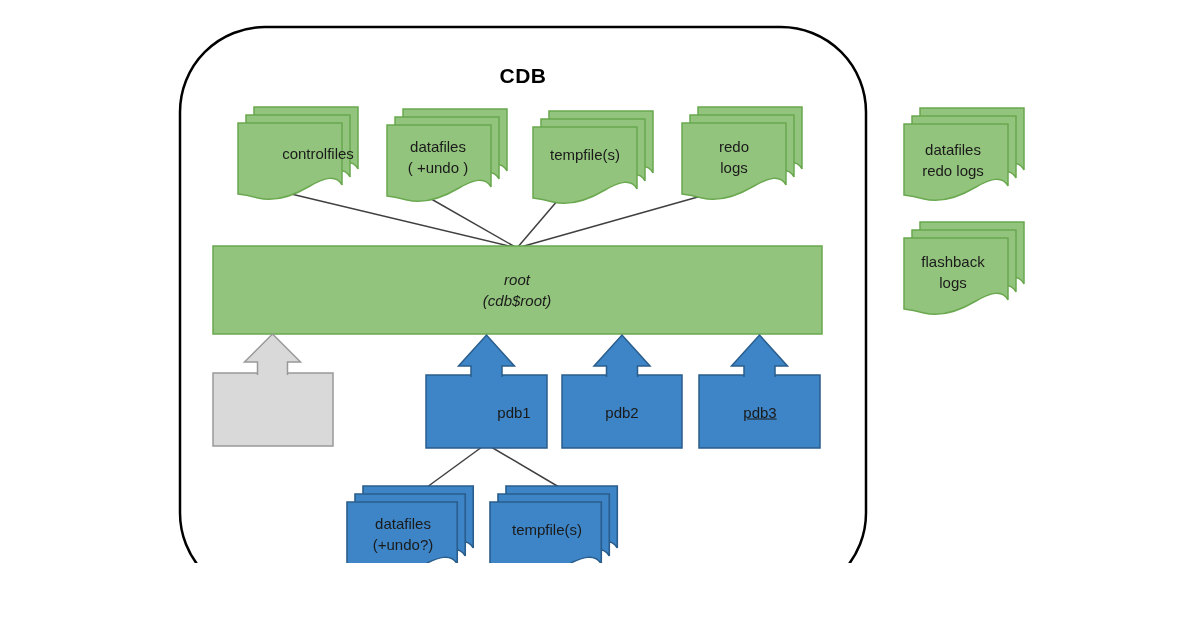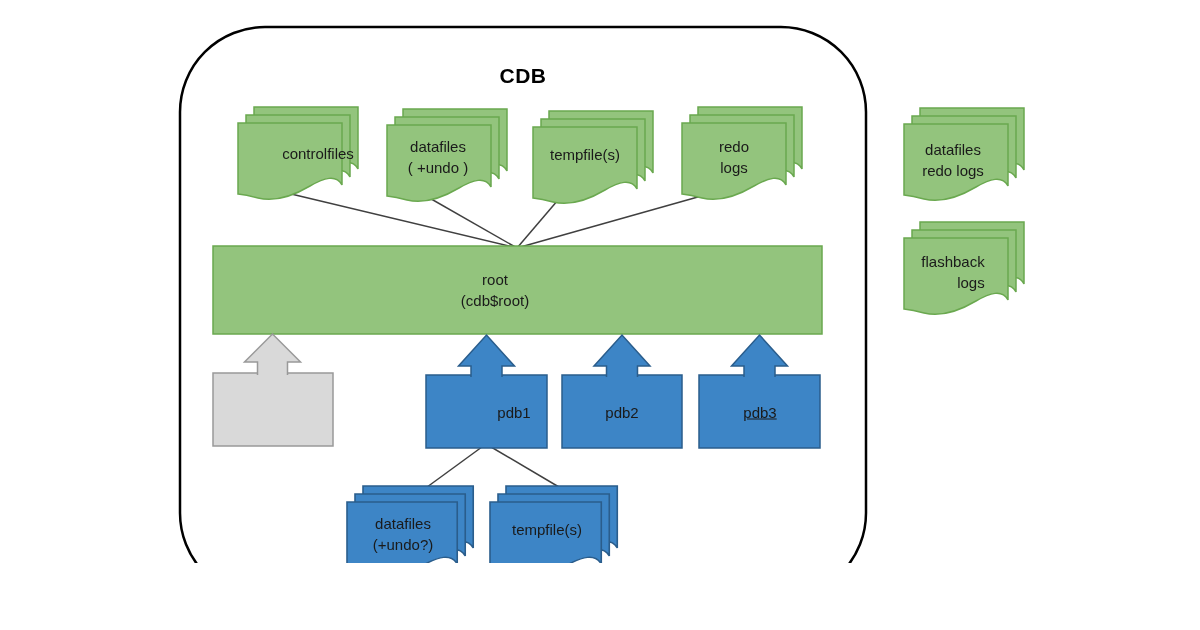--- a/index.html
+++ b/index.html
@@ -98,28 +98,28 @@
 
   <div class="lbl title" style="left:523px;top:76px;">CDB</div>
 
   <div class="lbl" style="left:290px;top:153px;margin-left:28px;">controlfiles</div>
   <div class="lbl" style="left:438px;top:157px;">datafiles
 ( +undo )</div>
   <div class="lbl" style="left:585px;top:154px;">tempfile(s)</div>
   <div class="lbl" style="left:734px;top:157px;">redo
 logs</div>
 
-  <div class="lbl" style="left:495px;top:290px;">root
+  <div class="lbl" style="left:517px;top:290px;font-style:italic;">root
 (cdb$root)</div>
   <div class="lbl" style="left:514px;top:412px;">pdb1</div>
   <div class="lbl" style="left:622px;top:412px;">pdb2</div>
   <div class="lbl" style="left:760px;top:412px;text-decoration:underline;">pdb3</div>
 
   <div class="lbl" style="left:403px;top:534px;">datafiles
 (+undo?)</div>
   <div class="lbl" style="left:547px;top:529px;">tempfile(s)</div>
 
   <div class="lbl" style="left:953px;top:160px;">datafiles
 redo logs</div>
-  <div class="lbl" style="left:953px;top:272px;text-align:right;">flashback
+  <div class="lbl" style="left:953px;top:272px;">flashback
 logs</div>
 
 </div>
 
 </body></html>

